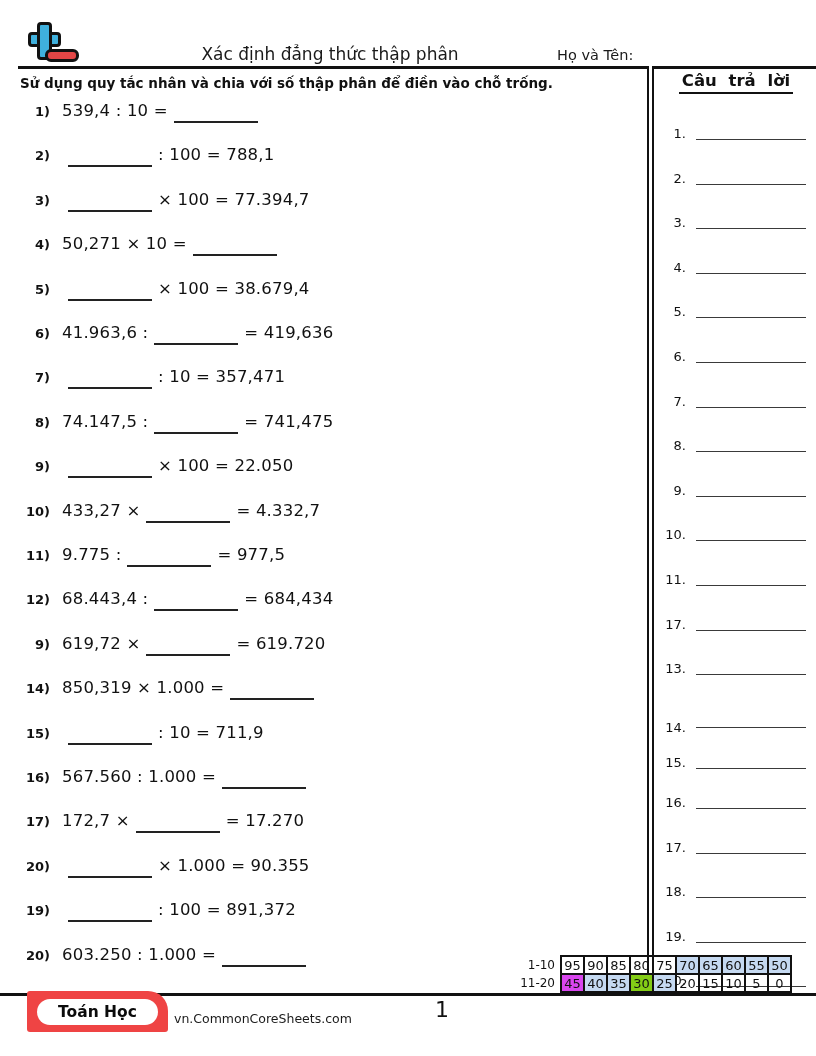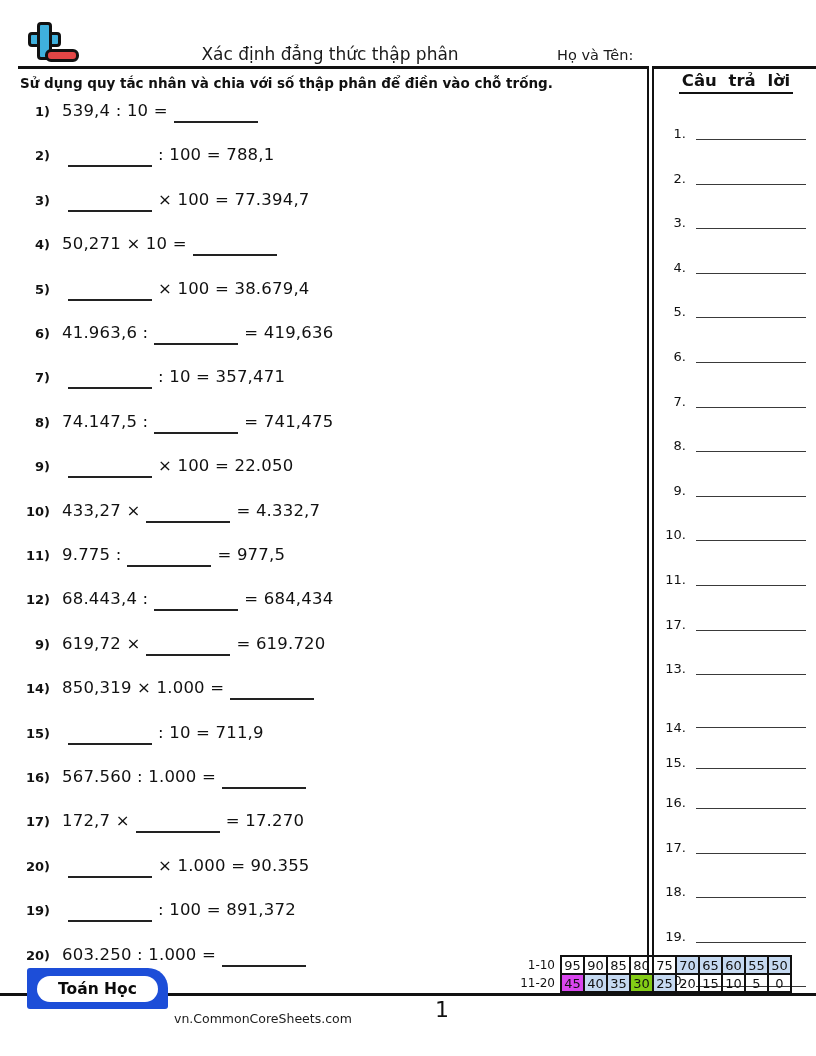--- a/index.html
+++ b/index.html
@@ -36,22 +36,22 @@
                border-left:2px solid #111; border-right:2px solid #111; background:#fff; }
   .answers-title { position:absolute; left:656px; top:71px; width:160px; text-align:center; }
   .answers-title span { font-weight:bold; font-size:16.5px; word-spacing:6px;
                         border-bottom:2.5px solid #111; padding:0 3px 2px 3px; }
   .answer-row { position:absolute; left:658px; height:20px; display:flex; align-items:flex-end; }
   .anum  { display:inline-block; width:28px; text-align:right; font-size:13px; margin-right:10px; line-height:1; }
   .aline { display:inline-block; width:110px; height:0; border-bottom:1.6px solid #3a3a3a; }
 
   
   .footer-rule { position:absolute; left:0; top:993px; width:816px; height:2.5px; background:#111; }
-  .badge-box { position:absolute; left:27px; top:968px; width:141px; height:41px;
-               background:#1d4ed8; border-radius:3px 20px 3px 3px; }
+  .badge-box { position:absolute; left:27px; top:991px; width:141px; height:41px;
+               background:#ef4444; border-radius:3px 20px 3px 3px; }
   .badge-pill { position:absolute; left:10px; top:8px; width:121px; height:26px; background:#fff;
                 border-radius:14px; display:flex; align-items:center; justify-content:center;
                 font-weight:bold; font-size:15.5px; color:#0b0b0b; }
   .site-text { position:absolute; left:174px; top:1011px; font-size:12.5px; color:#1a1a1a; }
   .page-number { position:absolute; left:392px; top:997px; width:100px; text-align:center; font-size:22px; }
 
   .score-table { position:absolute; left:519px; top:955px; border-collapse:collapse; }
   .score-table td { height:18px; }
   .slabel { border:none; font-size:12px; text-align:right; padding:0 5px 0 0; min-width:42px; }
   .scell  { border:2px solid #111; width:23px; text-align:center; font-size:13px; padding:0 1px; }

